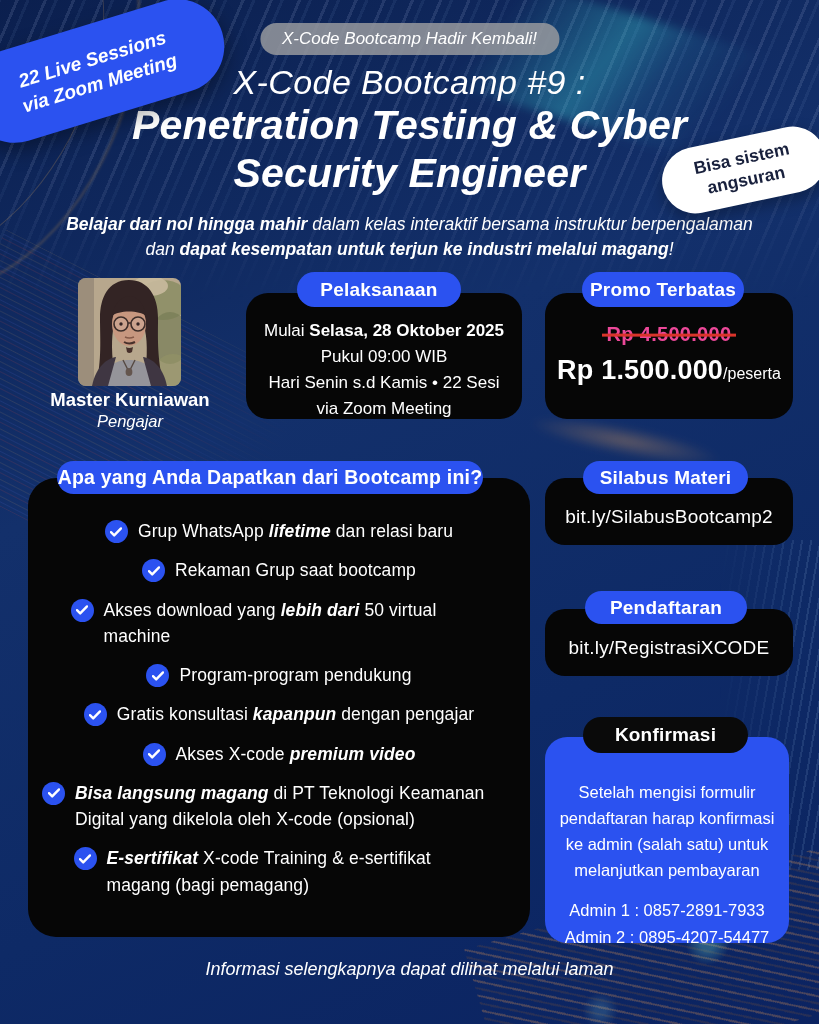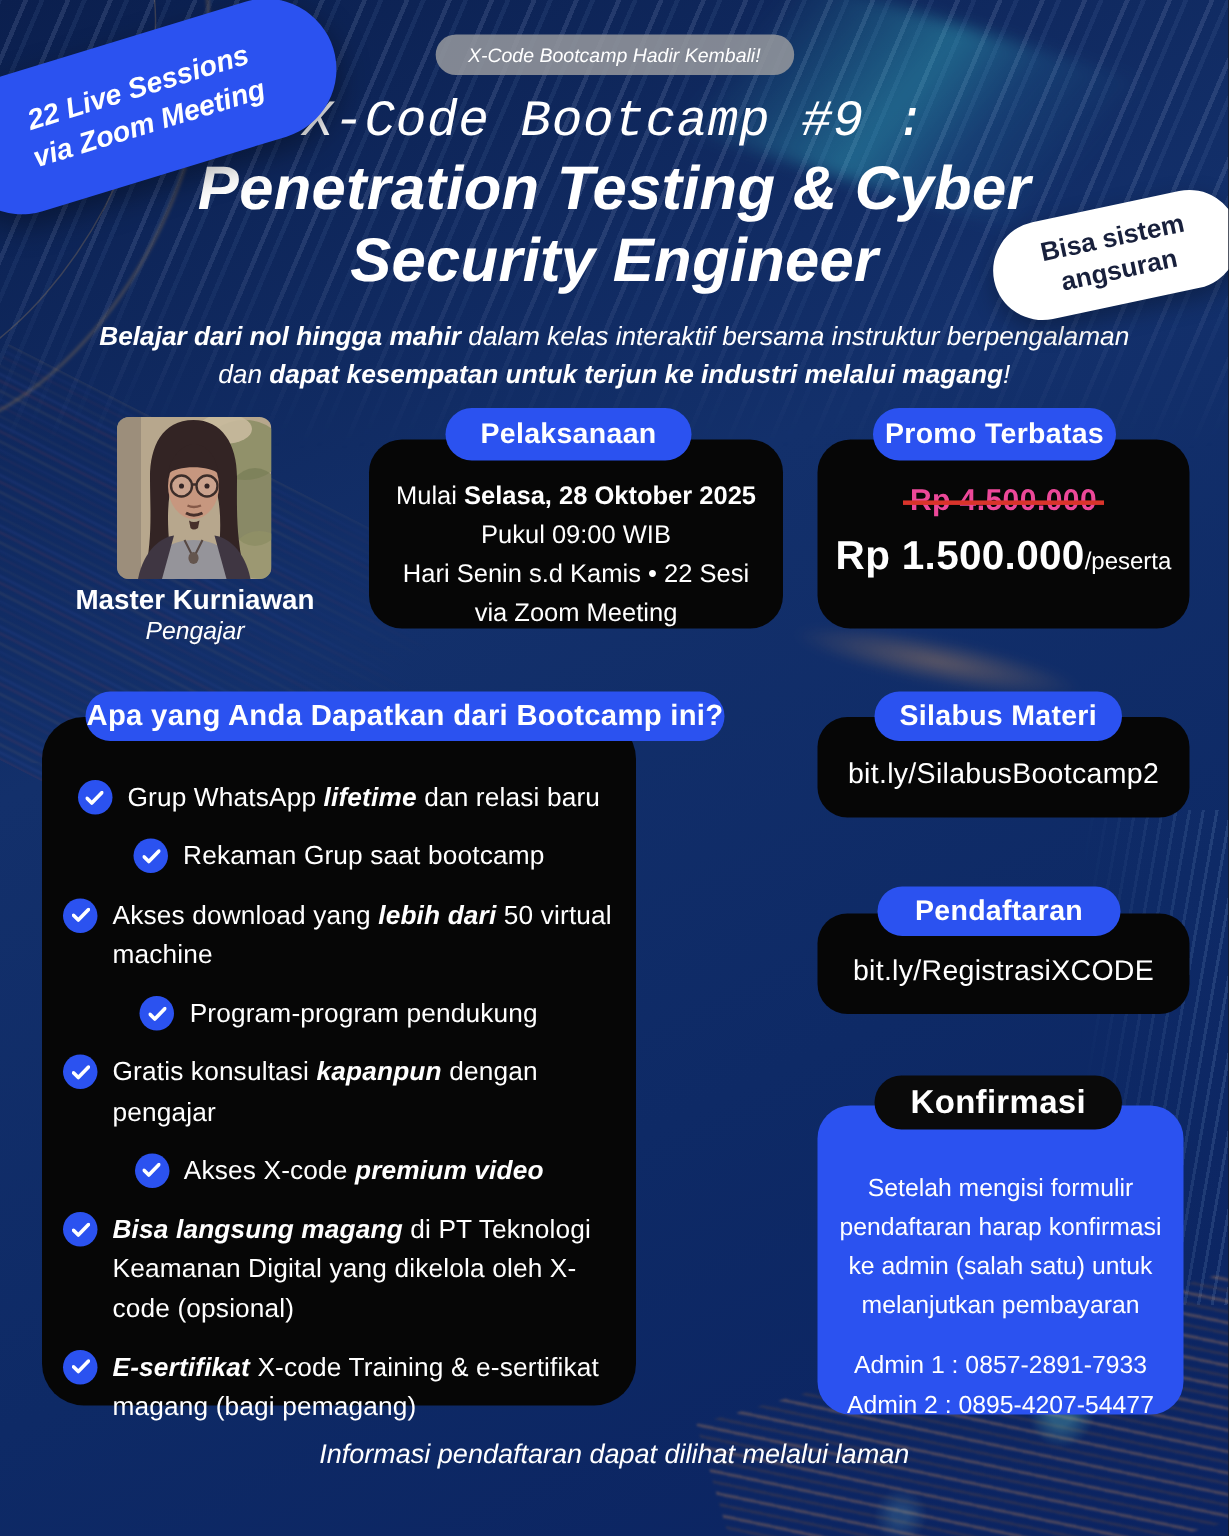--- a/index.html
+++ b/index.html
@@ -38,23 +38,23 @@
   .pill{position:absolute;z-index:3;background:var(--accent);color:#fff;border-radius:40px;
     display:flex;align-items:center;justify-content:center;font-weight:700;letter-spacing:.2px;}
   .card{position:absolute;z-index:2;background:#060606;border-radius:22px;}
   .em{font-weight:700;font-style:italic;}
   
   .ribbon{position:absolute;left:-36px;top:24px;width:264px;height:94px;z-index:4;background:var(--accent);
     border-radius:60px;transform:rotate(-17deg);display:flex;flex-direction:column;align-items:center;justify-content:center;
     gap:3px;box-shadow:0 8px 20px rgba(0,0,0,.35);}
   .ribbon span{font-style:italic;font-weight:700;font-size:19px;}
   .toppill{position:absolute;top:23px;left:50%;transform:translateX(-50%);z-index:3;
-    background:rgba(151,153,158,.85);border-radius:30px;padding:6px 22px;font-style:italic;font-size:13px;white-space:nowrap;text-align:right;}
+    background:rgba(151,153,158,.85);border-radius:30px;padding:6px 22px;font-style:italic;font-size:17px;white-space:nowrap;text-align:right;}
   .title-pre{position:absolute;top:63px;left:0;right:0;text-align:center;z-index:2;
-    font-size:34px;font-style:italic;font-weight:500;letter-spacing:.4px;font-family:Liberation Mono, monospace;}
+    font-size:34px;font-style:italic;font-weight:500;letter-spacing:.4px;}
   .title-main{position:absolute;top:102px;left:0;right:0;text-align:center;z-index:2;
     font-size:41px;font-style:italic;font-weight:800;line-height:1.17;letter-spacing:.2px;}
   .install{position:absolute;right:-8px;top:137px;width:166px;height:66px;z-index:4;background:#fff;color:#18203c;
     border-radius:40px;transform:rotate(-12deg);display:flex;flex-direction:column;align-items:center;justify-content:center;
     font-weight:800;font-size:17.5px;line-height:1.25;box-shadow:0 6px 16px rgba(0,0,0,.3);}
   .subtitle{position:absolute;top:194px;left:64px;right:64px;z-index:2;text-align:center;
     font-style:italic;font-size:17.5px;line-height:1.45;}
   .subtitle .em{font-weight:700;}
   
   .photo{position:absolute;left:78px;top:278px;width:103px;height:108px;z-index:2;border-radius:8px;overflow:hidden;}
@@ -67,37 +67,37 @@
   
   .promo-card{left:545px;top:293px;width:248px;height:126px;}
   .promo-pill{left:582px;top:272px;width:162px;height:35px;font-size:19px;}
   .promo-body{padding-top:30px;text-align:center;}
   .old-price{position:relative;display:inline-block;font-weight:700;font-size:20px;color:#ec4899;letter-spacing:.3px;}
   .old-price::after{content:"";position:absolute;left:-5px;right:-5px;top:50%;height:3px;background:#d9342b;transform:translateY(-46%);}
   .new-price-row{margin-top:9px;}
   .new-price{font-weight:800;font-size:27px;letter-spacing:.2px;}
   .per{font-size:16px;font-weight:400;}
   
-  .ben-card{left:28px;top:478px;width:396px;height:459px;border-radius:28px;}
+  .ben-card{left:28px;top:478px;width:502px;height:459px;border-radius:28px;}
   .ben-pill{left:57px;top:461px;width:426px;height:33px;font-size:19.5px;}
   .ben-list{position:absolute;left:14px;right:14px;top:40px;display:flex;flex-direction:column;gap:13px;align-items:center;}
   .b-item{display:flex;gap:10px;align-items:flex-start;justify-content:center;}
   .b-text{font-size:17.5px;line-height:1.5;letter-spacing:.1px;}
   .check{flex:0 0 auto;width:23px;height:23px;margin-top:2px;border-radius:50%;background:var(--accent);
     display:flex;align-items:center;justify-content:center;}
   .b-item:nth-child(3) .b-text{max-width:384px;}
   .b-item:nth-child(8) .b-text{max-width:378px;}
   .b-item:nth-child(9) .b-text{max-width:404px;}
   
   .sil-pill{left:583px;top:461px;width:165px;height:33px;font-size:19px;}
   .sil-card{left:545px;top:478px;width:248px;height:67px;display:flex;align-items:center;justify-content:center;border-radius:20px;}
   .link-url{font-size:19px;padding-top:10px;letter-spacing:.2px;}
   .reg-pill{left:585px;top:591px;width:162px;height:33px;font-size:19px;}
   .reg-card{left:545px;top:609px;width:248px;height:67px;display:flex;align-items:center;justify-content:center;border-radius:20px;}
-  .konf-pill{left:583px;top:717px;width:165px;height:36px;background:#0a0a0a;font-size:22px;}
+  .konf-pill{left:583px;top:717px;width:165px;height:36px;background:#0a0a0a;font-size:19px;}
   .konf-card{left:545px;top:737px;width:244px;height:206px;background:var(--accent);border-radius:22px;
     padding:42px 14px 0;box-sizing:border-box;text-align:center;font-size:16.5px;line-height:1.58;}
   .konf-admins{margin-top:14px;line-height:1.6;}
   
   .footer{position:absolute;left:0;right:0;top:957px;z-index:2;text-align:center;font-style:italic;font-size:18px;line-height:1.35;}
   .footer .url{font-weight:700;font-size:19px;}
 </style>
 </head>
 <body>
 
@@ -268,16 +268,16 @@
   <div class="pill konf-pill">Konfirmasi</div>
   <div class="card konf-card">
     <div>Setelah mengisi formulir pendaftaran harap konfirmasi ke admin (salah satu) untuk melanjutkan pembayaran</div>
     <div class="konf-admins">
       <div>Admin 1 : 0857-2891-7933</div>
       <div>Admin 2 : 0895-4207-54477</div>
     </div>
   </div>
 
   <div class="footer">
-    <div>Informasi pendaftaran dapat dilihat melalui laman</div>
+    <div>Informasi selengkapnya dapat dilihat melalui laman</div>
   </div>
 
 </div>
 
 </body></html>

